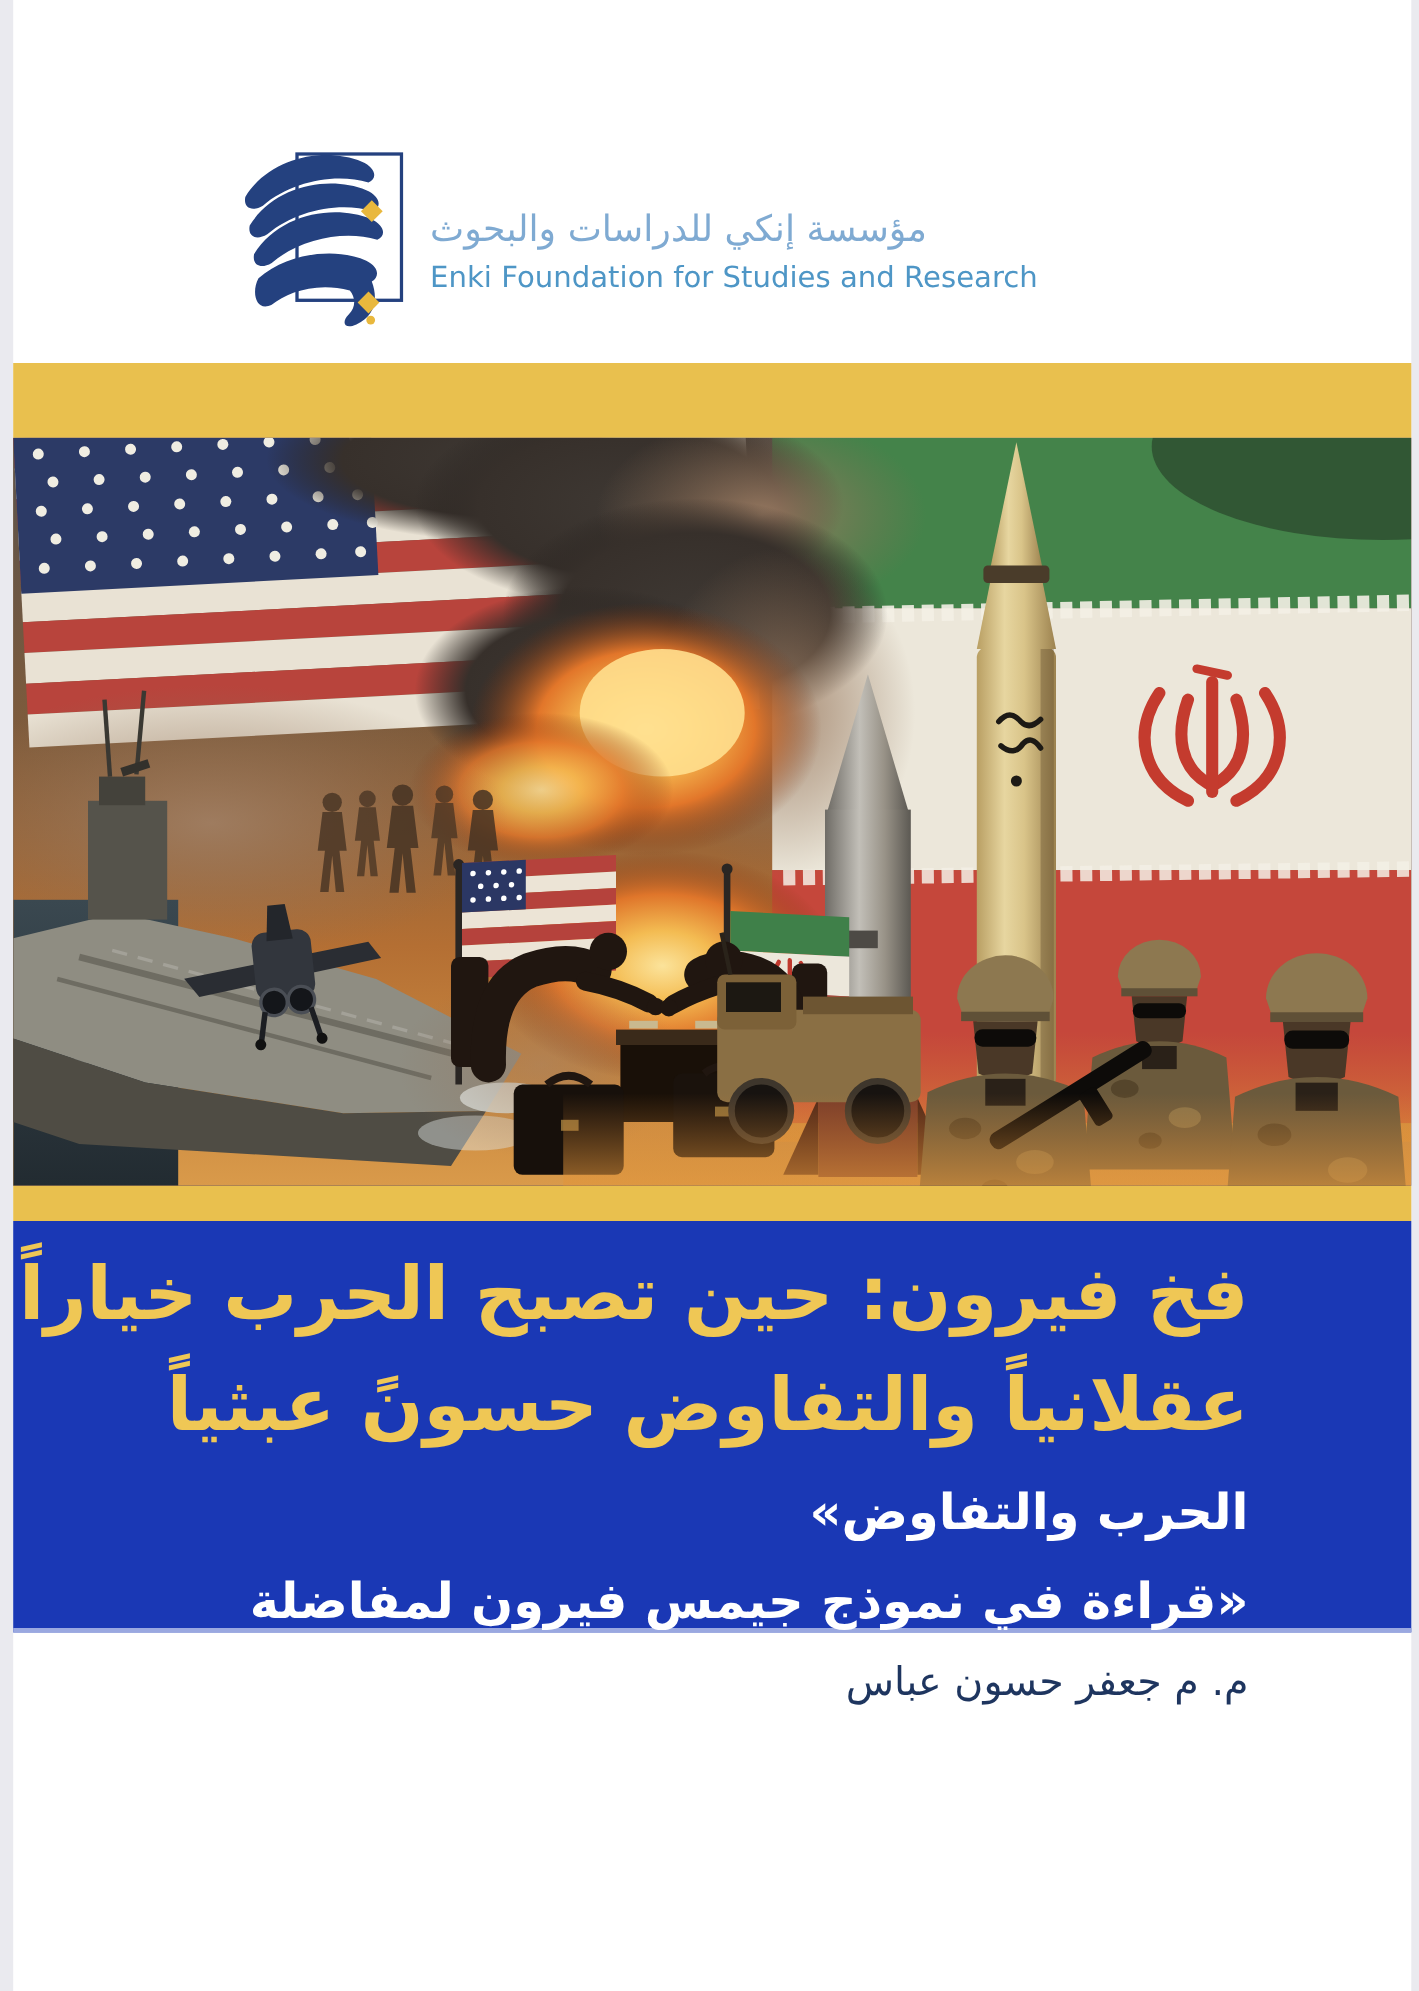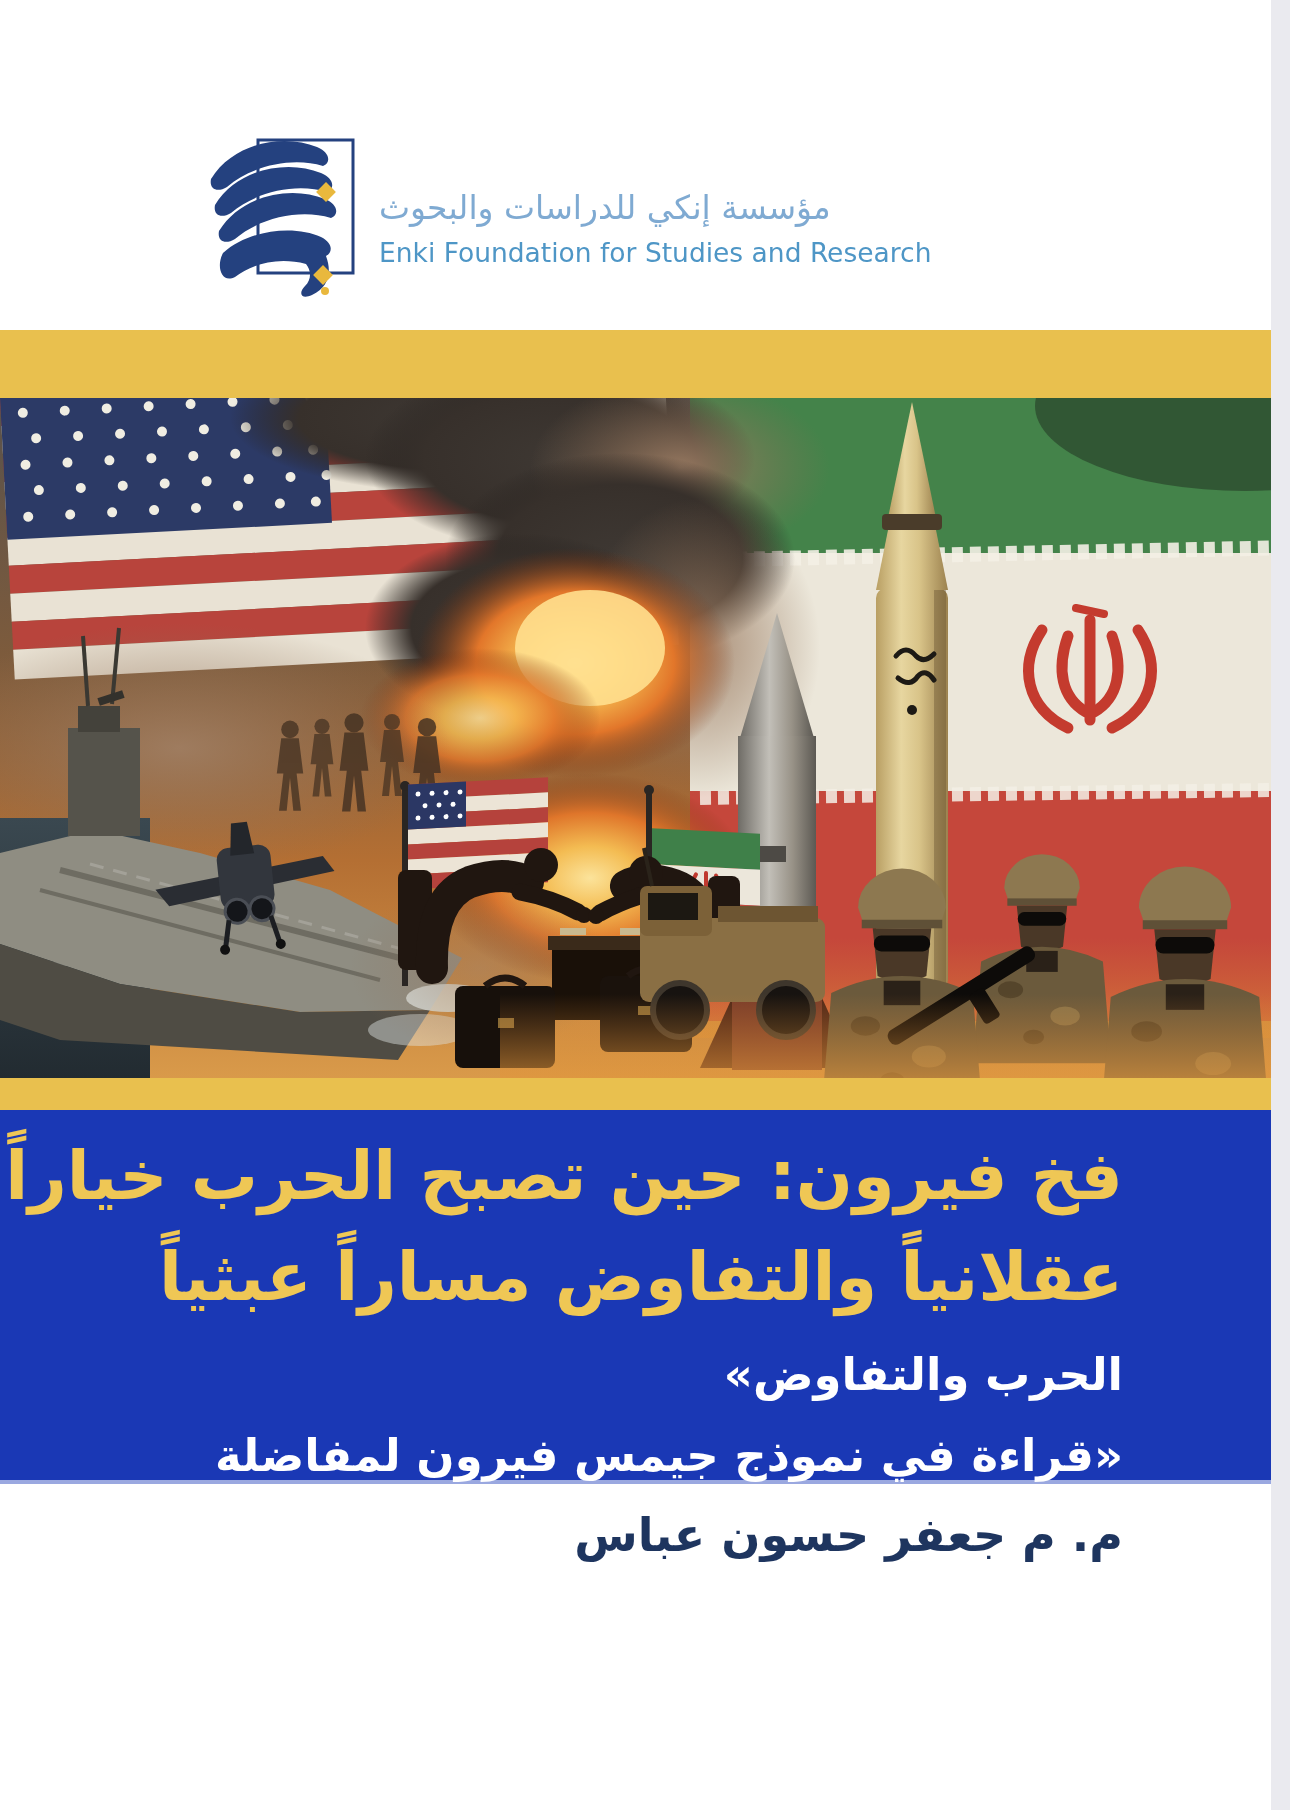--- a/index.html
+++ b/index.html
@@ -4,21 +4,21 @@
 <style>
   :root{
     --accent_yellow:#E9C04E; --band_blue:#1A38B5; --title_yellow:#EFC755;
     --org_ar_blue:#7FAAD2; --org_en_blue:#4E96C6; --author_navy:#1E355F;
     --author_role_navy:#2B4B7E; --logo_navy:#24417F; --logo_gold:#E9B83D;
     --page_edge_gray:#EAEAEF;
   }
   *{margin:0;padding:0;box-sizing:border-box}
   html,body{width:1290px;height:1810px;overflow:hidden}
   body{background:var(--page_edge_gray);font-family:"DejaVu Sans","Liberation Sans",sans-serif}
-  .page{position:absolute;left:0;top:0;width:1271px;height:1810px;background:#ffffff}
+  .page{position:absolute;left:12px;top:0;width:1271px;height:1810px;background:#ffffff}
 
   
   .header{height:330px;display:flex;align-items:flex-start;padding:135px 0 0 205px}
   .logo{width:150px;height:165px;flex:0 0 auto}
   .org-names{margin:55px 0 0 24px}
   .org-ar{direction:rtl;text-align:left;font-size:33px;font-weight:500;color:var(--org_ar_blue);line-height:1.1}
   .org-en{font-size:26.5px;font-weight:500;color:var(--org_en_blue);margin-top:12px;line-height:1.1}
 
   .band{height:68px;background:var(--accent_yellow)}
   .band-thin{height:32px;background:var(--accent_yellow)}
@@ -29,21 +29,21 @@
 
   
   .title-band{height:374px;background:var(--band_blue);direction:rtl;
     padding:16px 148px 0 40px;border-bottom:4px solid #9AA8E0}
   .title-line{color:var(--title_yellow);font-size:67px;font-weight:bold;line-height:101px;white-space:nowrap}
   .subtitle-line{color:#ffffff;font-size:45px;font-weight:600;line-height:81px;white-space:nowrap}
   .subtitle-wrap{margin-top:6px}
 
   
   .author{direction:rtl;text-align:right;padding:24px 148px 0 40px}
-  .author-name{color:var(--author_navy);font-size:46px;font-weight:bold;line-height:1.2;white-space:nowrap}
+  .author-name{color:var(--author_navy);font-size:36px;font-weight:normal;line-height:1.2;white-space:nowrap}
   .author-role{color:var(--author_role_navy);font-size:30px;font-weight:500;margin-top:28px;white-space:nowrap}
 </style>
 </head>
 <body>
 
 <div class="page">
 
   <div class="header">
     <svg class="logo" viewBox="0 0 150 165" aria-hidden="true">
       <rect x="53" y="5" width="95" height="133" fill="none" stroke="#24417F" stroke-width="3"></rect>
@@ -340,21 +340,21 @@
       </g>
 
       <rect x="500" y="596" width="771" height="84" fill="url(#dustG)"></rect>
     </svg>
   </div>
 
   <div class="band-thin"></div>
 
   <div class="title-band">
     <div class="title-line">فخ فيرون: حين تصبح الحرب خياراً</div>
-    <div class="title-line">عقلانياً والتفاوض مساراً عبثياً</div>
+    <div class="title-line">عقلانياً والتفاوض حسونً عبثياً</div>
     <div class="subtitle-wrap">
       <div class="subtitle-line">الحرب والتفاوض»</div>
       <div class="subtitle-line">«قراءة في نموذج جيمس فيرون لمفاضلة</div>
     </div>
   </div>
 
   <div class="author">
     <div class="author-name">م. م جعفر حسون عباس</div>
   </div>
 

